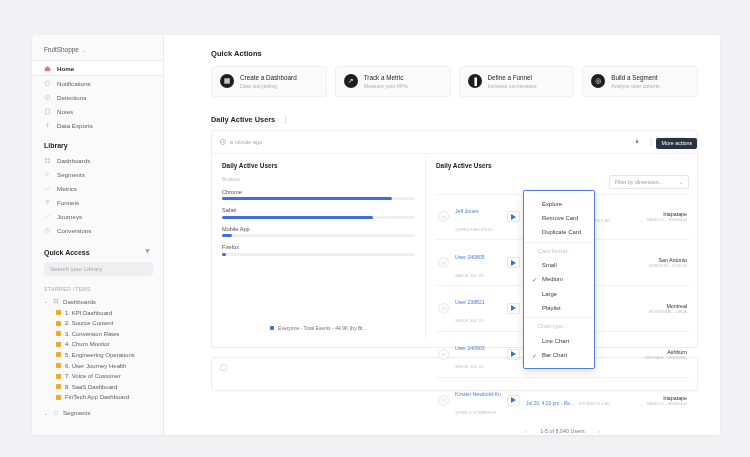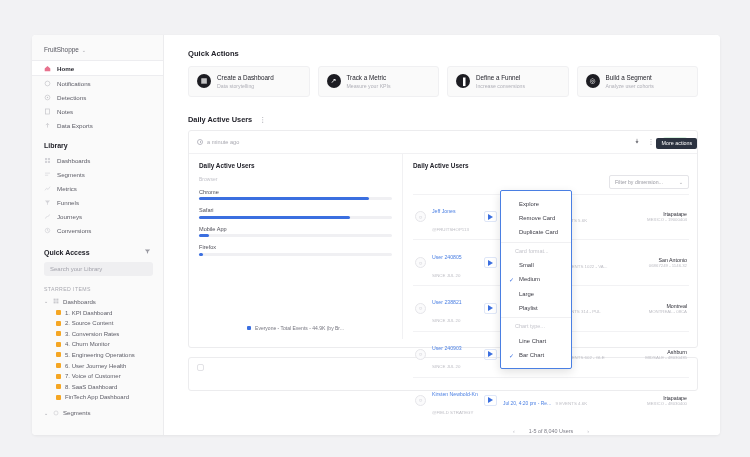--- a/index.html
+++ b/index.html
@@ -11,20 +11,21 @@
   }
   .app {
     position: absolute;
     left: 32px; top: 35px;
     width: 688px; height: 400px;
     background: #ffffff;
     border-radius: 4px;
     display: flex;
     overflow: hidden;
     box-shadow: 0 1px 3px rgba(0,0,0,0.06);
+    gap: 23px;
   }
 
   
   .sidebar {
     width: 132px;
     background: #fafafa;
     border-right: 1px solid #ececee;
     padding: 6px 0 0 0;
     font-size: 6.2px;
     color: #6b6b74;

